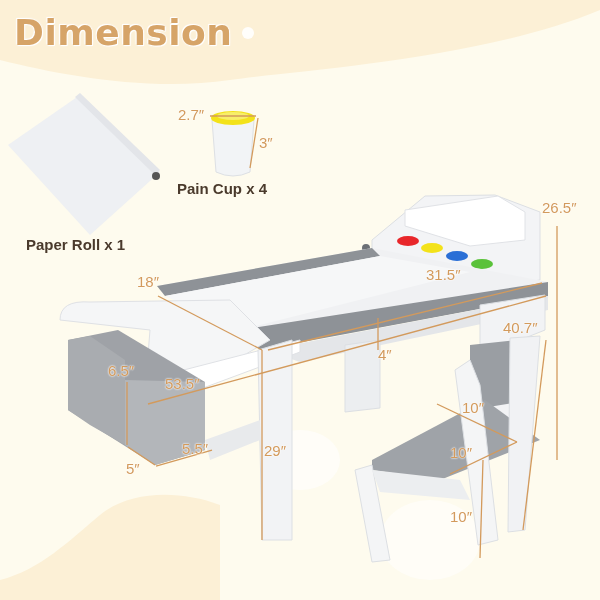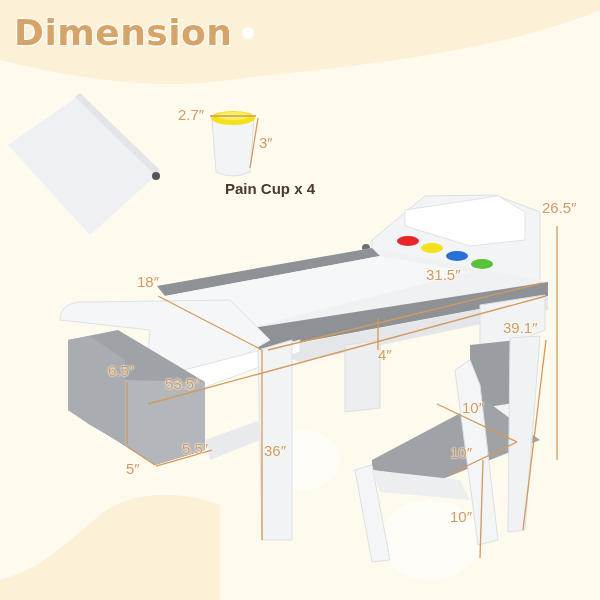--- a/index.html
+++ b/index.html
@@ -125,32 +125,33 @@
 
       <line x1="450" y1="474" x2="517" y2="442"></line>
 
       <line x1="483" y1="460" x2="480" y2="558"></line>
     </g>
   </svg>
 
   <div class="title">Dimension</div>
 
 
-  <div class="label-dark" style="left:177px; top:180px;margin-left:48px;">Pain Cup x 4</div>
+  <div class="label-dark" style="left:177px; top:180px;">Pain Cup x 4</div>
+  <div class="label-dark" style="left:26px; top:236px;">Paper Roll x 1</div>
 
   <div class="dim" style="left:178px; top:106px;text-align:right;">2.7″</div>
   <div class="dim" style="left:259px; top:134px;">3″</div>
 
   <div class="dim" style="left:137px; top:273px;">18″</div>
   <div class="dim" style="left:426px; top:266px;">31.5″</div>
   <div class="dim" style="left:542px; top:199px;">26.5″</div>
   <div class="dim" style="left:165px; top:375px;">53.5″</div>
   <div class="dim" style="left:378px; top:346px;">4″</div>
-  <div class="dim" style="left:264px; top:442px;">36″</div>
+  <div class="dim" style="left:264px; top:442px;">29″</div>
   <div class="dim" style="left:108px; top:362px;">6.5″</div>
   <div class="dim" style="left:126px; top:460px;">5″</div>
   <div class="dim" style="left:182px; top:440px;">5.5″</div>
 
-  <div class="dim" style="left:503px; top:319px;">39.1″</div>
+  <div class="dim" style="left:503px; top:319px;">40.7″</div>
   <div class="dim" style="left:462px; top:399px;">10″</div>
   <div class="dim" style="left:450px; top:444px;">10″</div>
   <div class="dim" style="left:450px; top:508px;">10″</div>
 </div>
 
 </body></html>

